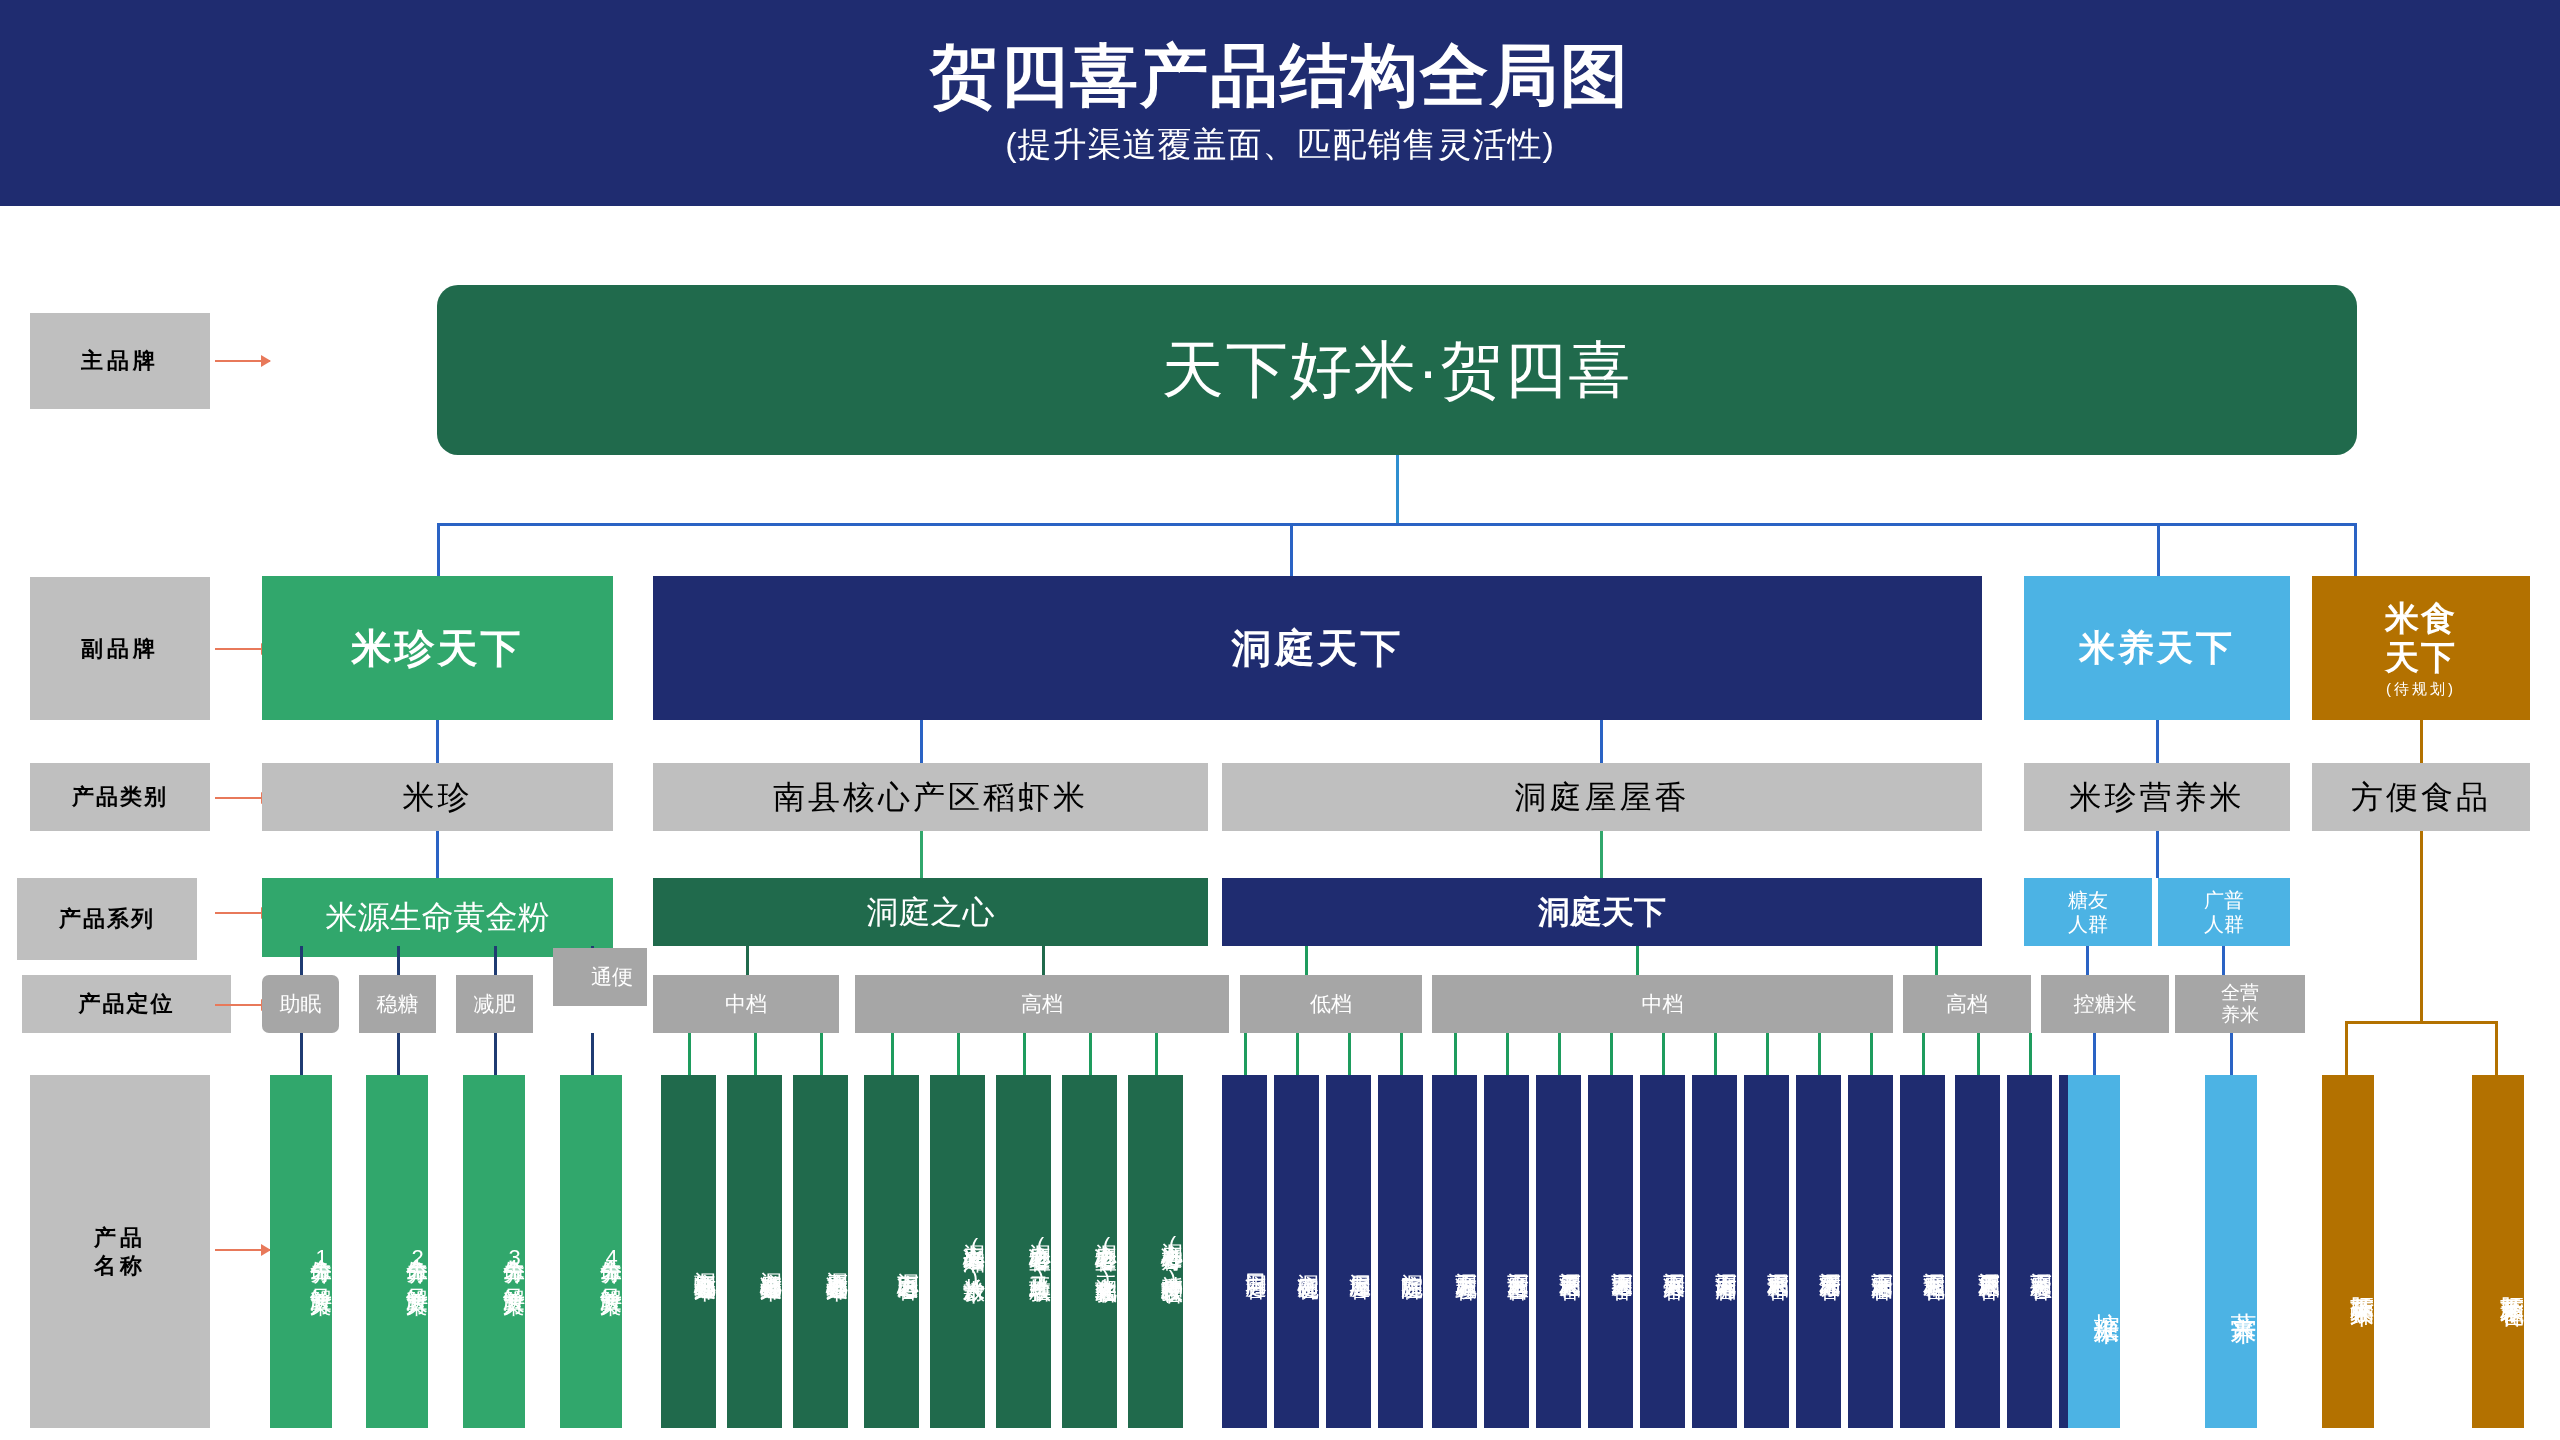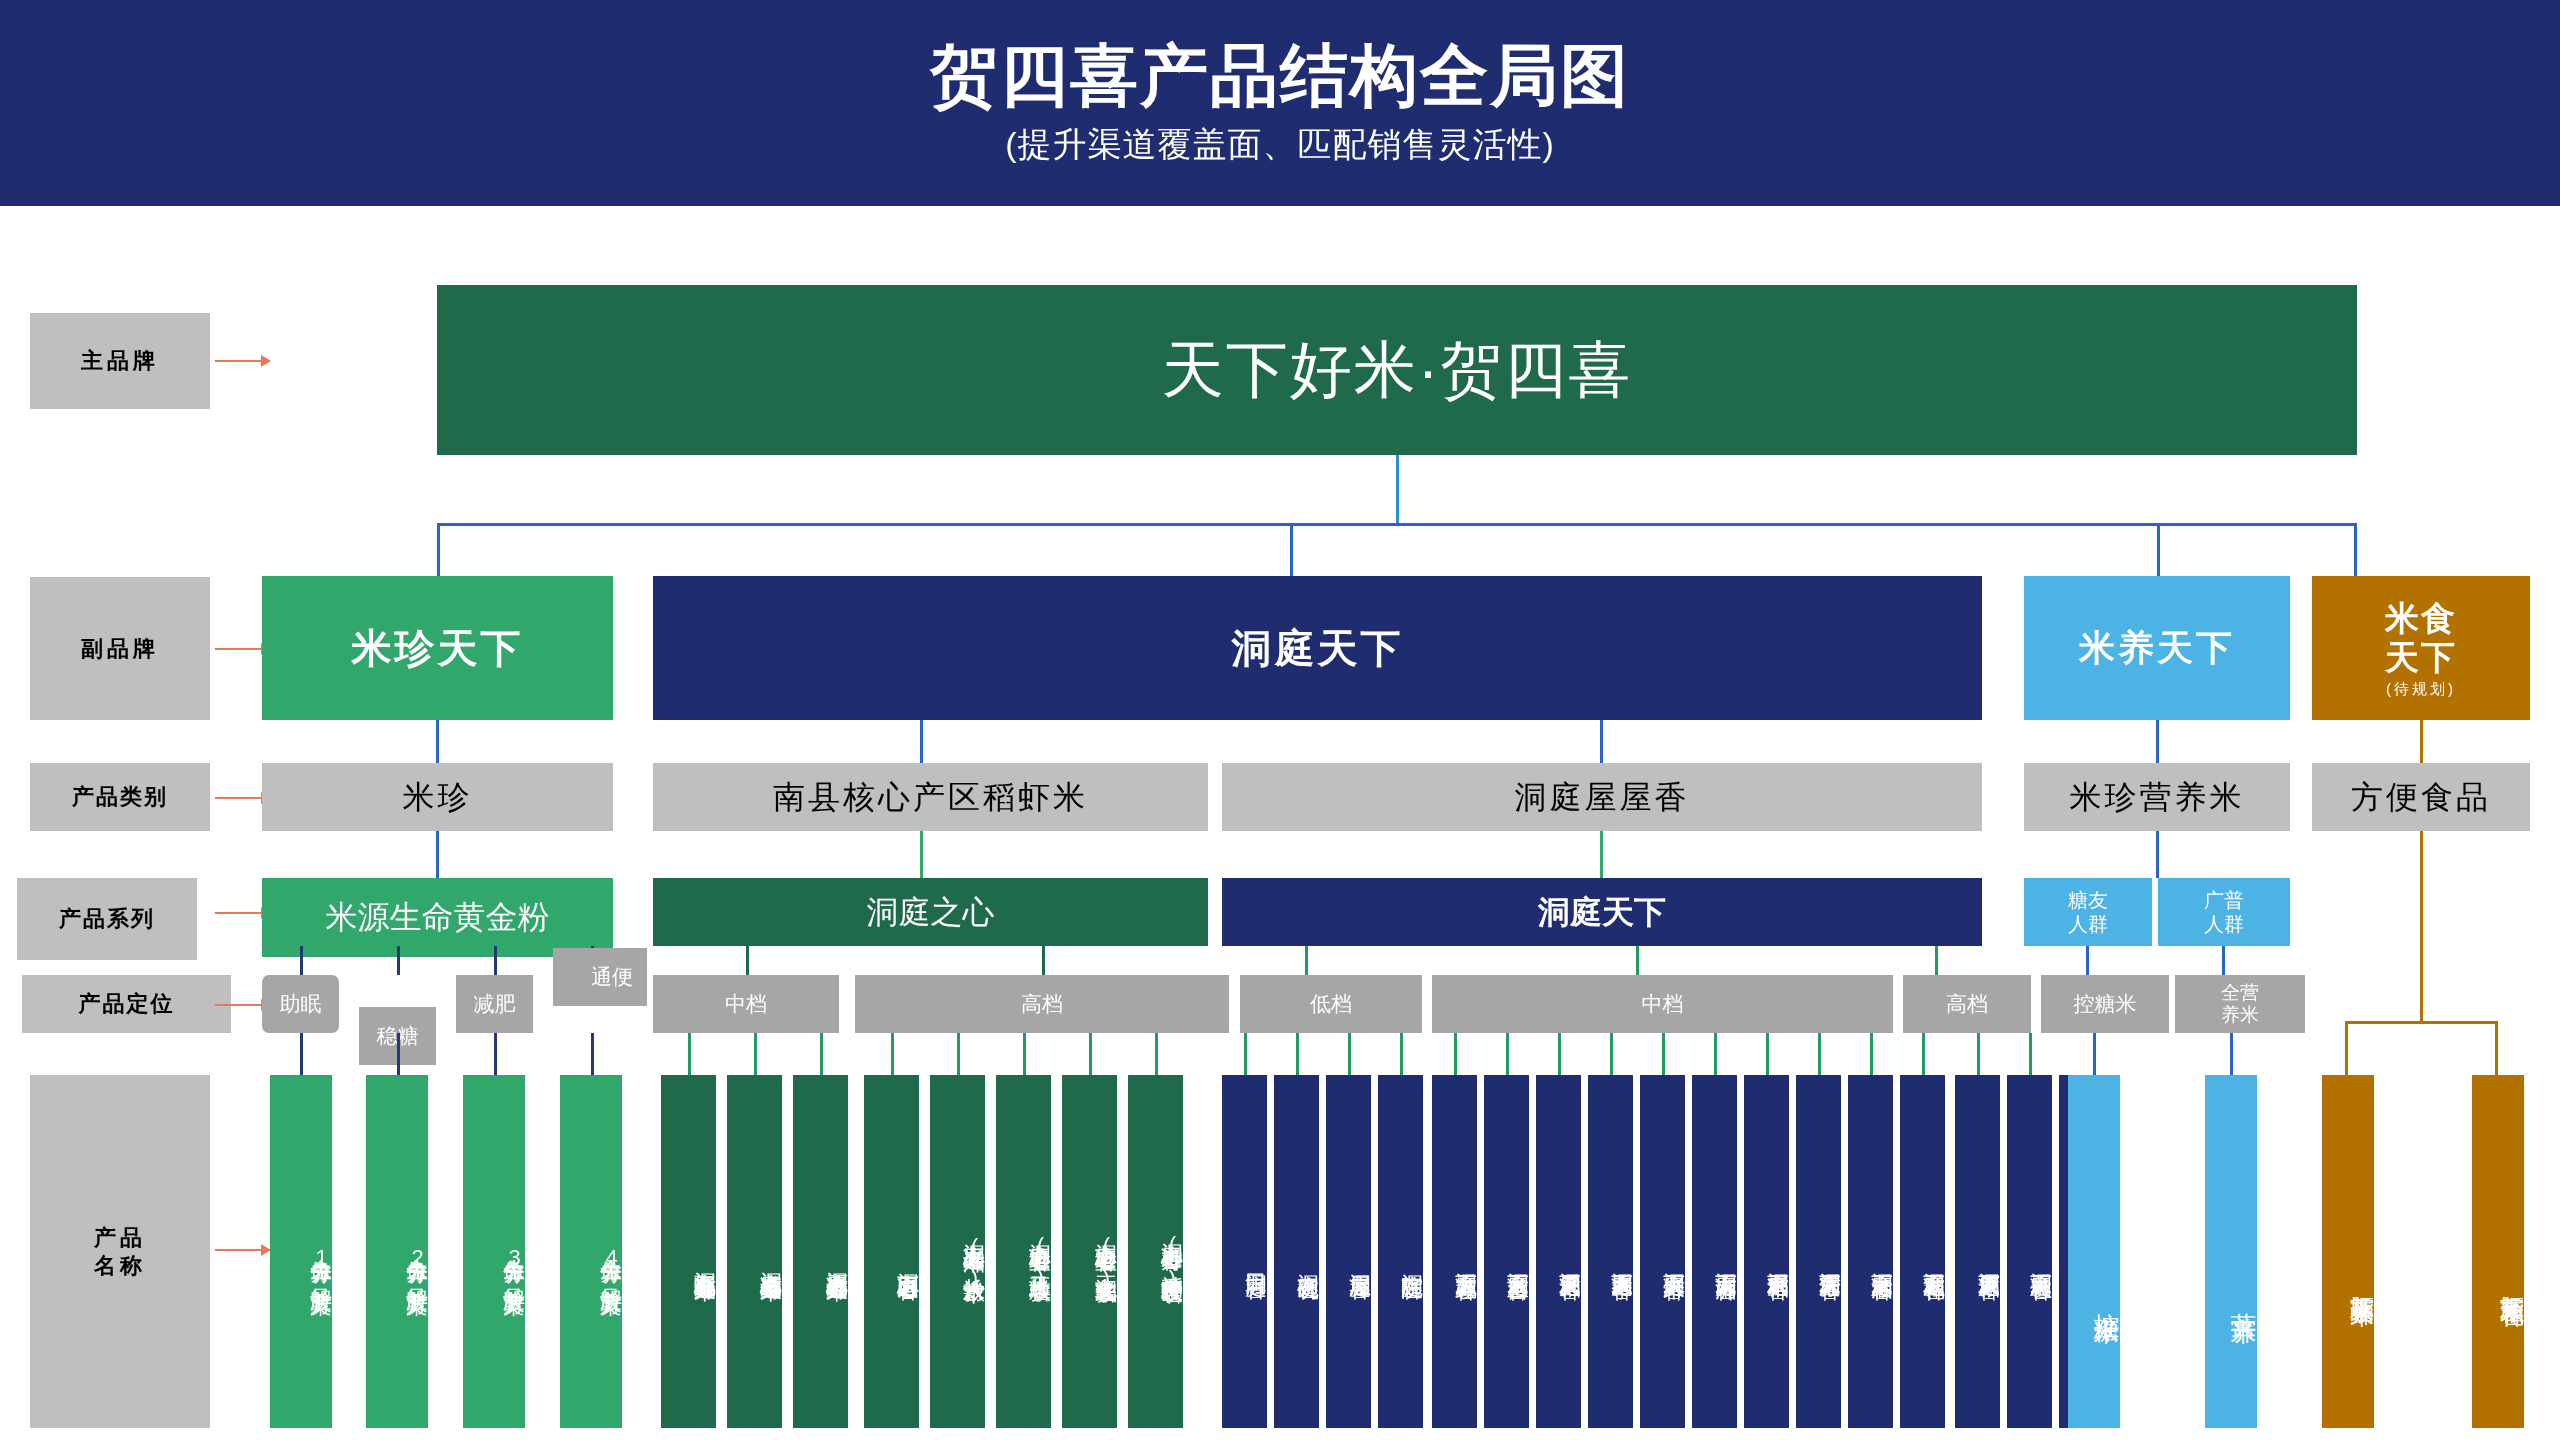--- a/index.html
+++ b/index.html
@@ -134,21 +134,21 @@
   </div>
   <div class="arrow" style="left:215px; top:1249px; width:55px;"></div>
 
   <div class="ln" style="left:1396px; top:455px; width:3px; height:69px; background:#2f8fd0;"></div>
   <div class="ln" style="left:437px; top:523px; width:1920px; height:3px; background:#2a63c4;"></div>
   <div class="ln" style="left:437px; top:523px; width:3px; height:53px; background:#2a63c4;"></div>
   <div class="ln" style="left:1290px; top:523px; width:3px; height:53px; background:#2a63c4;"></div>
   <div class="ln" style="left:2157px; top:523px; width:3px; height:53px; background:#2a63c4;"></div>
   <div class="ln" style="left:2354px; top:523px; width:3px; height:53px; background:#2a63c4;"></div>
 
-  <div class="box mainbrand" style="left:437px; top:285px; width:1920px; height:170px;">
+  <div class="box mainbrand" style="left:437px; top:285px; width:1920px; height:170px;border-radius:21px;">
     <span>天下好米·贺四喜</span>
   </div>
 
   <div class="box sub-green" style="left:262px; top:576px; width:351px; height:144px;">
     <span>米珍天下</span>
   </div>
   <div class="box sub-navy" style="left:653px; top:576px; width:1329px; height:144px;">
     <span>洞庭天下</span>
   </div>
   <div class="box sub-brown" style="left:2312px; top:576px; width:218px; height:144px;">
@@ -217,21 +217,21 @@
   <div class="ln" style="left:1042px; top:946px; width:3px; height:29px; background:#206a4c;"></div>
   <div class="ln" style="left:1305px; top:946px; width:3px; height:29px; background:#1e9c5e;"></div>
   <div class="ln" style="left:1636px; top:946px; width:3px; height:29px; background:#1e9c5e;"></div>
   <div class="ln" style="left:1935px; top:946px; width:3px; height:29px; background:#1e9c5e;"></div>
   <div class="ln" style="left:2086px; top:946px; width:3px; height:29px; background:#2a63c4;"></div>
   <div class="ln" style="left:2222px; top:946px; width:3px; height:29px; background:#2a63c4;"></div>
 
   <div class="box pos" style="left:262px; top:975px; width:77px; height:58px;border-radius:7px;">
     <span>助眠</span>
     </div>
-  <div class="box pos" style="left:359px; top:975px; width:77px; height:58px;margin-top:32px;">
+  <div class="box pos" style="left:359px; top:975px; width:77px; height:58px;">
     <span>稳糖</span>
     </div>
   <div class="box pos" style="left:456px; top:975px; width:77px; height:58px;">
     <span>减肥</span>
     </div>
   <div class="box pos" style="left:553px; top:948px; width:94px; height:58px;padding-left:24px;">
     <span>通便</span>
     </div>
 
   <div class="box pos" style="left:653px; top:975px; width:186px; height:58px;">

